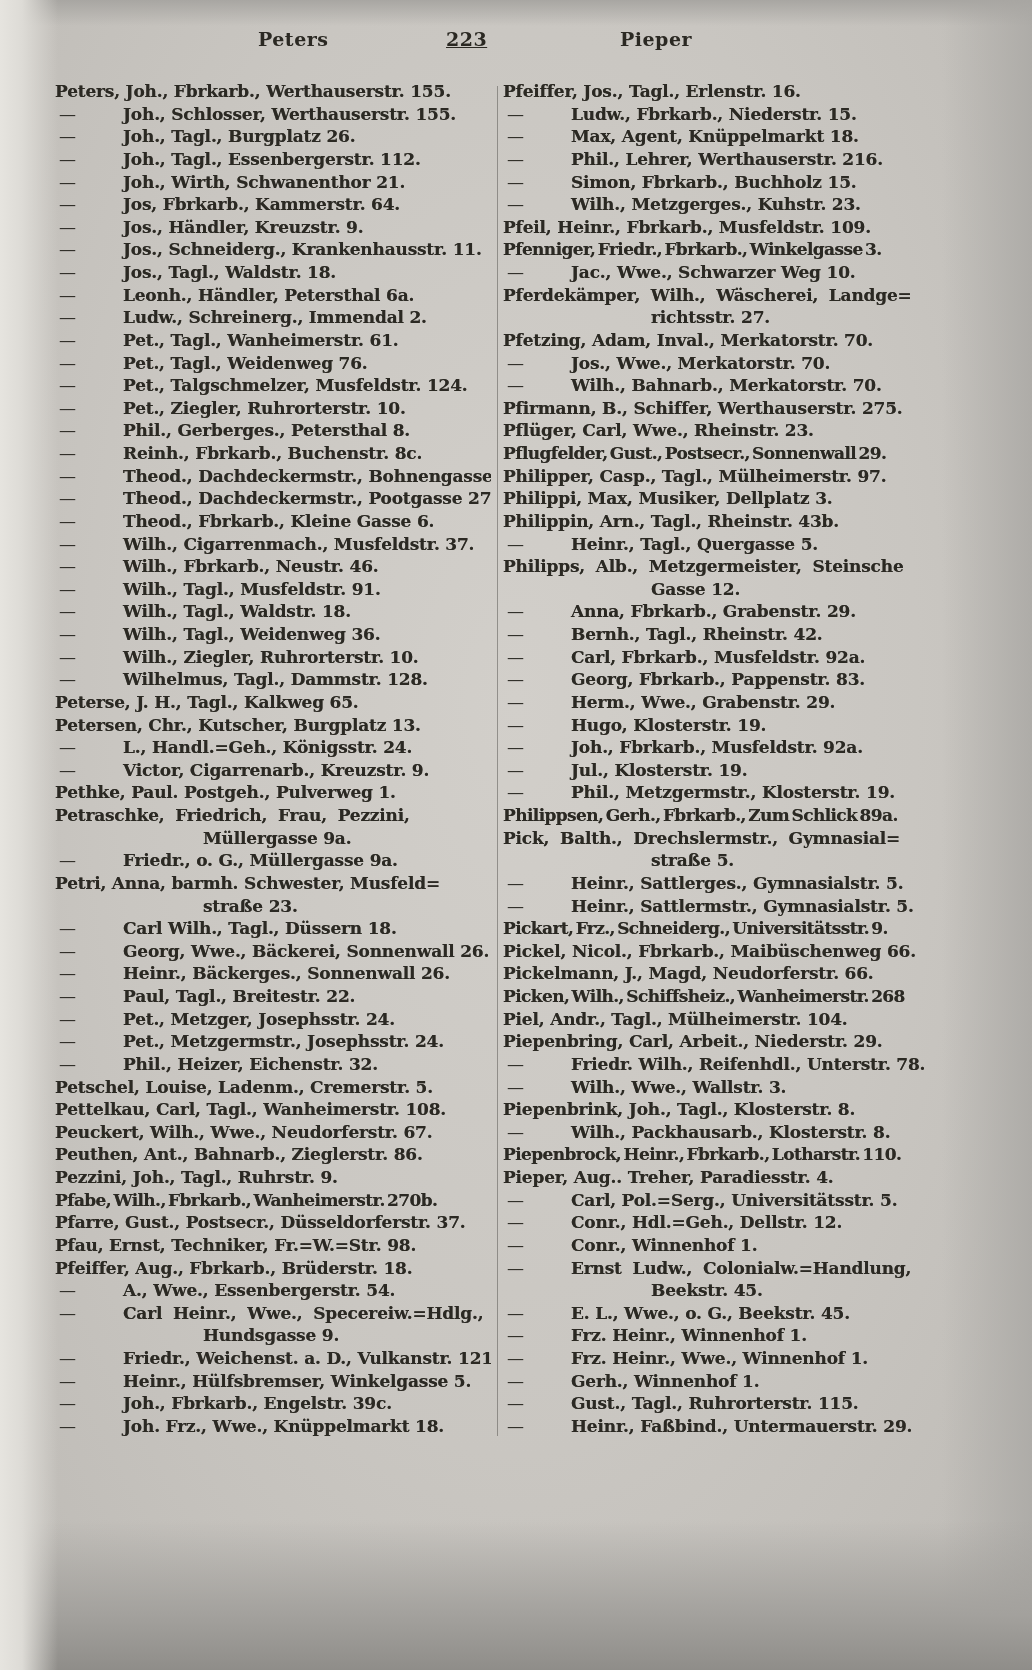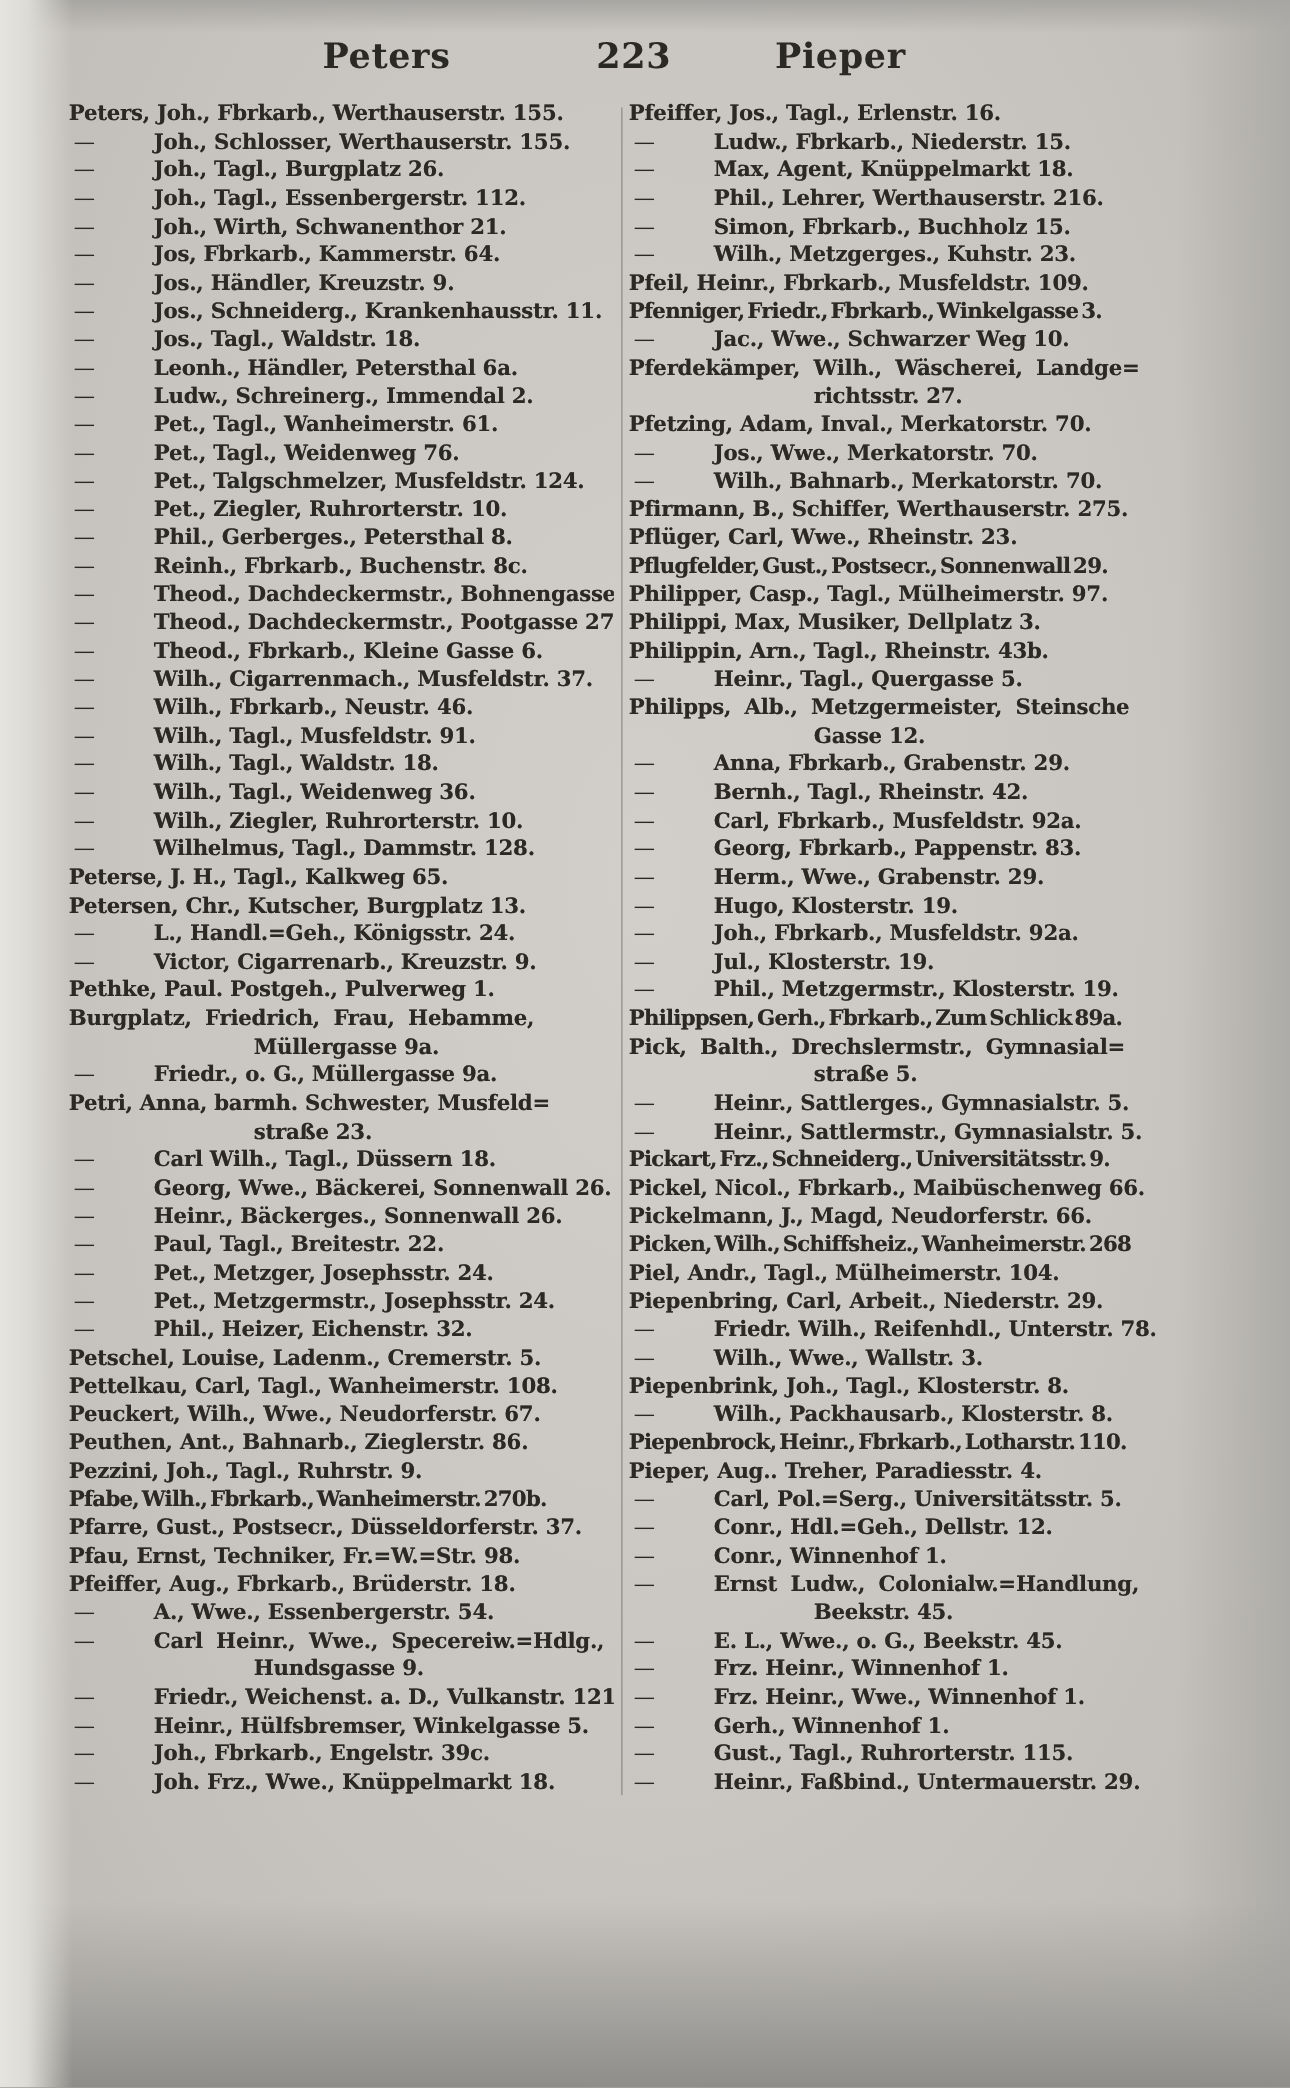--- a/index.html
+++ b/index.html
@@ -7,24 +7,24 @@
     position:relative;width:1032px;height:1670px;overflow:hidden;
     font-family:"DejaVu Serif","Liberation Serif",serif;
     color:#2b2923;
     background:
       linear-gradient(90deg, #e6e4df 0px, #dddbd6 22px, rgba(221,219,214,0) 58px),
       linear-gradient(180deg, #a8a6a2 0px, rgba(168,166,162,0) 26px),
       linear-gradient(0deg, #8f8d89 0px, #a3a19d 55px, rgba(163,161,157,0) 150px),
       linear-gradient(270deg, #aeaca8 0px, rgba(174,172,168,0) 90px),
       radial-gradient(ellipse at 50% 42%, #d2cfca 0%, #c9c6c1 55%, #bdbab5 100%);
   }
-  .header{position:absolute;top:28px;left:0;width:100%;height:34px;font-weight:bold;font-size:28px;}
+  .header{position:absolute;top:28px;left:0;width:100%;height:34px;font-weight:bold;font-size:19px;}
   .header .hw{position:absolute;letter-spacing:0.5px;}
   .hw.k1{left:258px;}
-  .hw.num{left:477px;font-weight:600;}
+  .hw.num{left:446px;font-weight:600;text-decoration:underline;}
   .hw.k2{left:620px;}
   .cols{position:absolute;left:55px;top:80px;width:894px;display:flex;align-items:stretch;}
   .col{list-style:none;margin:0;padding:0;overflow:hidden;}
   .col.left{width:436px;}
   .col.right{width:446px;}
   .divider{width:1px;background:#514f4b;opacity:.5;margin:6px 5px 2px 6px;}
   .entry{line-height:22.62px;font-size:17px;font-weight:bold;white-space:nowrap;letter-spacing:-0.2px;}
   .entry .dashmark{display:inline-block;width:68px;text-indent:4px;font-weight:normal;}
   .entry .etext{text-shadow:0 0 0.5px rgba(43,41,35,.6);}
   .entry .cont{display:block;margin-left:148px;text-shadow:0 0 0.5px rgba(43,41,35,.6);}
@@ -68,21 +68,21 @@
         <li class="entry dash"><span class="dashmark">—</span><span class="etext">Wilh., Tagl., Musfeldstr. 91.</span></li>
         <li class="entry dash"><span class="dashmark">—</span><span class="etext">Wilh., Tagl., Waldstr. 18.</span></li>
         <li class="entry dash"><span class="dashmark">—</span><span class="etext">Wilh., Tagl., Weidenweg 36.</span></li>
         <li class="entry dash"><span class="dashmark">—</span><span class="etext">Wilh., Ziegler, Ruhrorterstr. 10.</span></li>
         <li class="entry dash"><span class="dashmark">—</span><span class="etext">Wilhelmus, Tagl., Dammstr. 128.</span></li>
         <li class="entry"><span class="etext">Peterse, J. H., Tagl., Kalkweg 65.</span></li>
         <li class="entry"><span class="etext">Petersen, Chr., Kutscher, Burgplatz 13.</span></li>
         <li class="entry dash"><span class="dashmark">—</span><span class="etext">L., Handl.=Geh., Königsstr. 24.</span></li>
         <li class="entry dash"><span class="dashmark">—</span><span class="etext">Victor, Cigarrenarb., Kreuzstr. 9.</span></li>
         <li class="entry"><span class="etext">Pethke, Paul. Postgeh., Pulverweg 1.</span></li>
-        <li class="entry spread"><span class="etext">Burgplatz, Friedrich, Frau, Hebamme,</span><span class="cont">Müllergasse 9a.</span></li>
+        <li class="entry spread"><span class="etext">Petraschke, Friedrich, Frau, Pezzini,</span><span class="cont">Müllergasse 9a.</span></li>
         <li class="entry dash"><span class="dashmark">—</span><span class="etext">Friedr., o. G., Müllergasse 9a.</span></li>
         <li class="entry"><span class="etext">Petri, Anna, barmh. Schwester, Musfeld=</span><span class="cont">straße 23.</span></li>
         <li class="entry dash"><span class="dashmark">—</span><span class="etext">Carl Wilh., Tagl., Düssern 18.</span></li>
         <li class="entry dash"><span class="dashmark">—</span><span class="etext">Georg, Wwe., Bäckerei, Sonnenwall 26.</span></li>
         <li class="entry dash"><span class="dashmark">—</span><span class="etext">Heinr., Bäckerges., Sonnenwall 26.</span></li>
         <li class="entry dash"><span class="dashmark">—</span><span class="etext">Paul, Tagl., Breitestr. 22.</span></li>
         <li class="entry dash"><span class="dashmark">—</span><span class="etext">Pet., Metzger, Josephsstr. 24.</span></li>
         <li class="entry dash"><span class="dashmark">—</span><span class="etext">Pet., Metzgermstr., Josephsstr. 24.</span></li>
         <li class="entry dash"><span class="dashmark">—</span><span class="etext">Phil., Heizer, Eichenstr. 32.</span></li>
         <li class="entry"><span class="etext">Petschel, Louise, Ladenm., Cremerstr. 5.</span></li>

